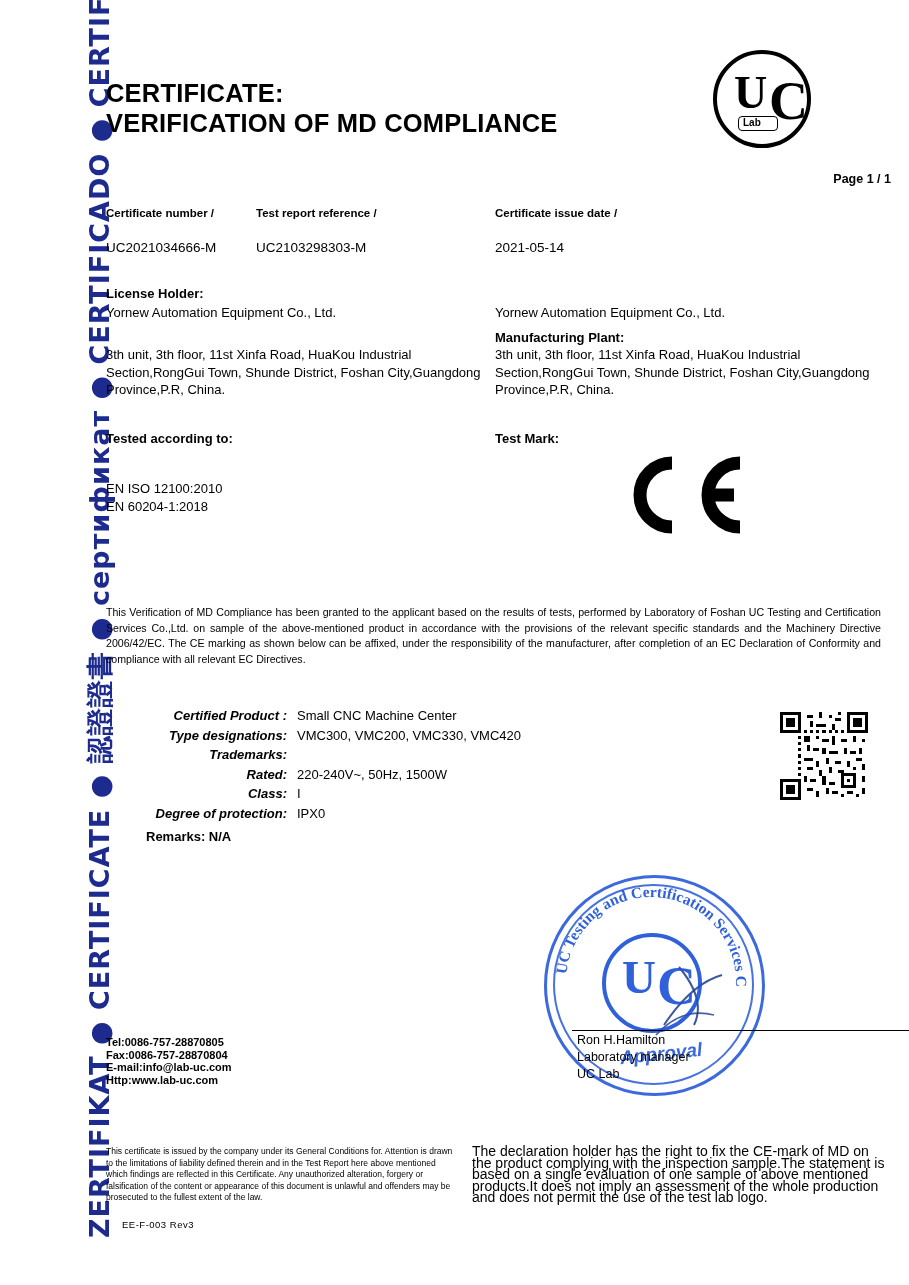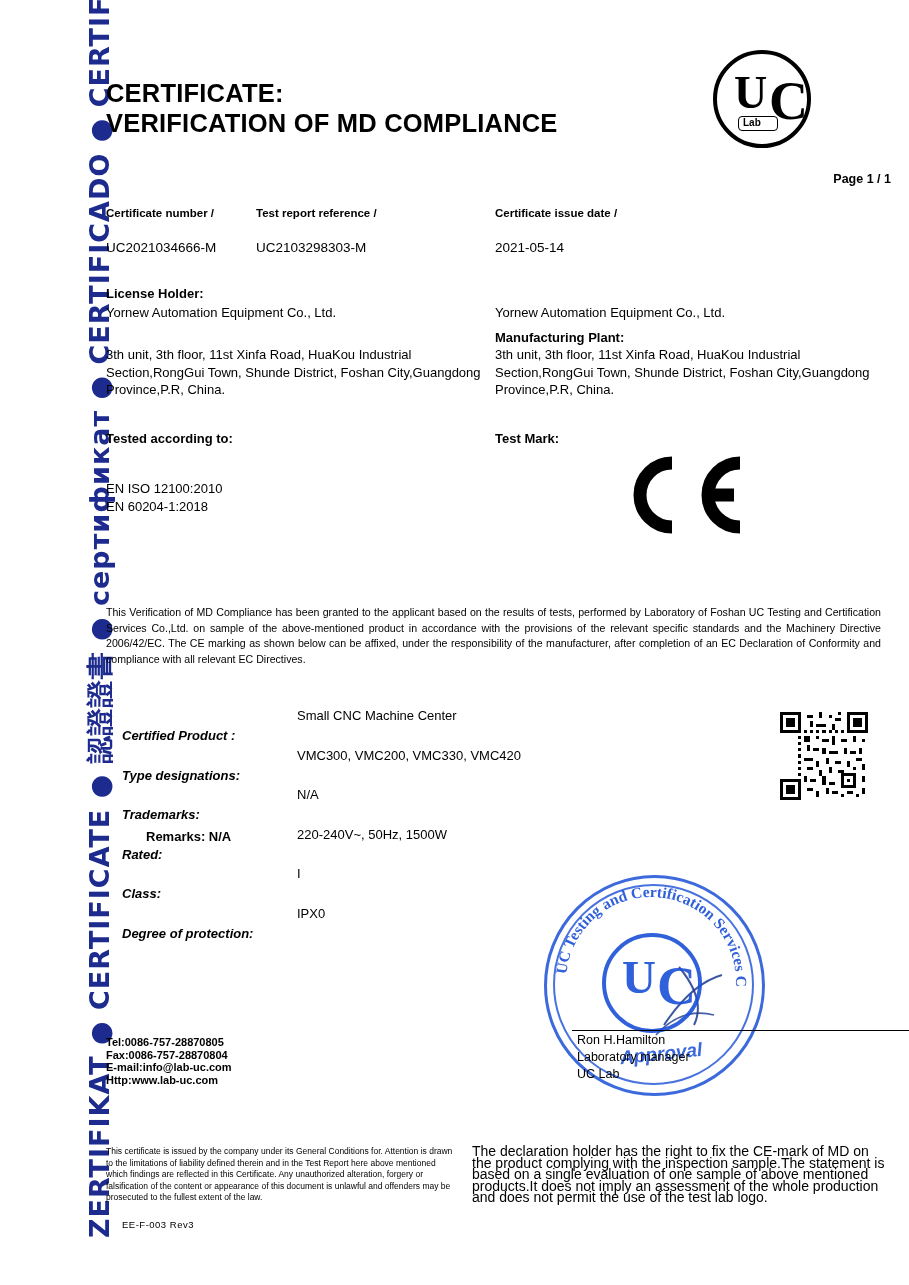--- a/index.html
+++ b/index.html
@@ -153,25 +153,25 @@
     top: 706px;
     width: 560px;
   }
   .prod-row {
     display: flex;
     font-size: 13px;
     line-height: 19.5px;
   }
   .prod-key {
     width: 175px;
+    text-align: right;
     font-weight: bold;
     font-style: italic;
     padding-right: 10px;
     box-sizing: border-box;
-    margin-top: 20px;
   }
   .prod-val {
     flex: 1;
   }
   .remarks {
     position: absolute;
     left: 14px;
     top: 829px;
     font-size: 13px;
     font-weight: bold;
@@ -369,21 +369,20 @@
       <div class="prod-row">
         <div class="prod-key">Certified Product :</div>
         <div class="prod-val">Small CNC Machine Center</div>
       </div>
       <div class="prod-row">
         <div class="prod-key">Type designations:</div>
         <div class="prod-val">VMC300, VMC200, VMC330, VMC420</div>
       </div>
       <div class="prod-row">
         <div class="prod-key">Trademarks:</div>
-        <div class="prod-val">N/A</div>
       </div>
       <div class="prod-row">
         <div class="prod-key">Rated:</div>
         <div class="prod-val">220-240V~, 50Hz,  1500W</div>
       </div>
       <div class="prod-row">
         <div class="prod-key">Class:</div>
         <div class="prod-val">I</div>
       </div>
       <div class="prod-row">

